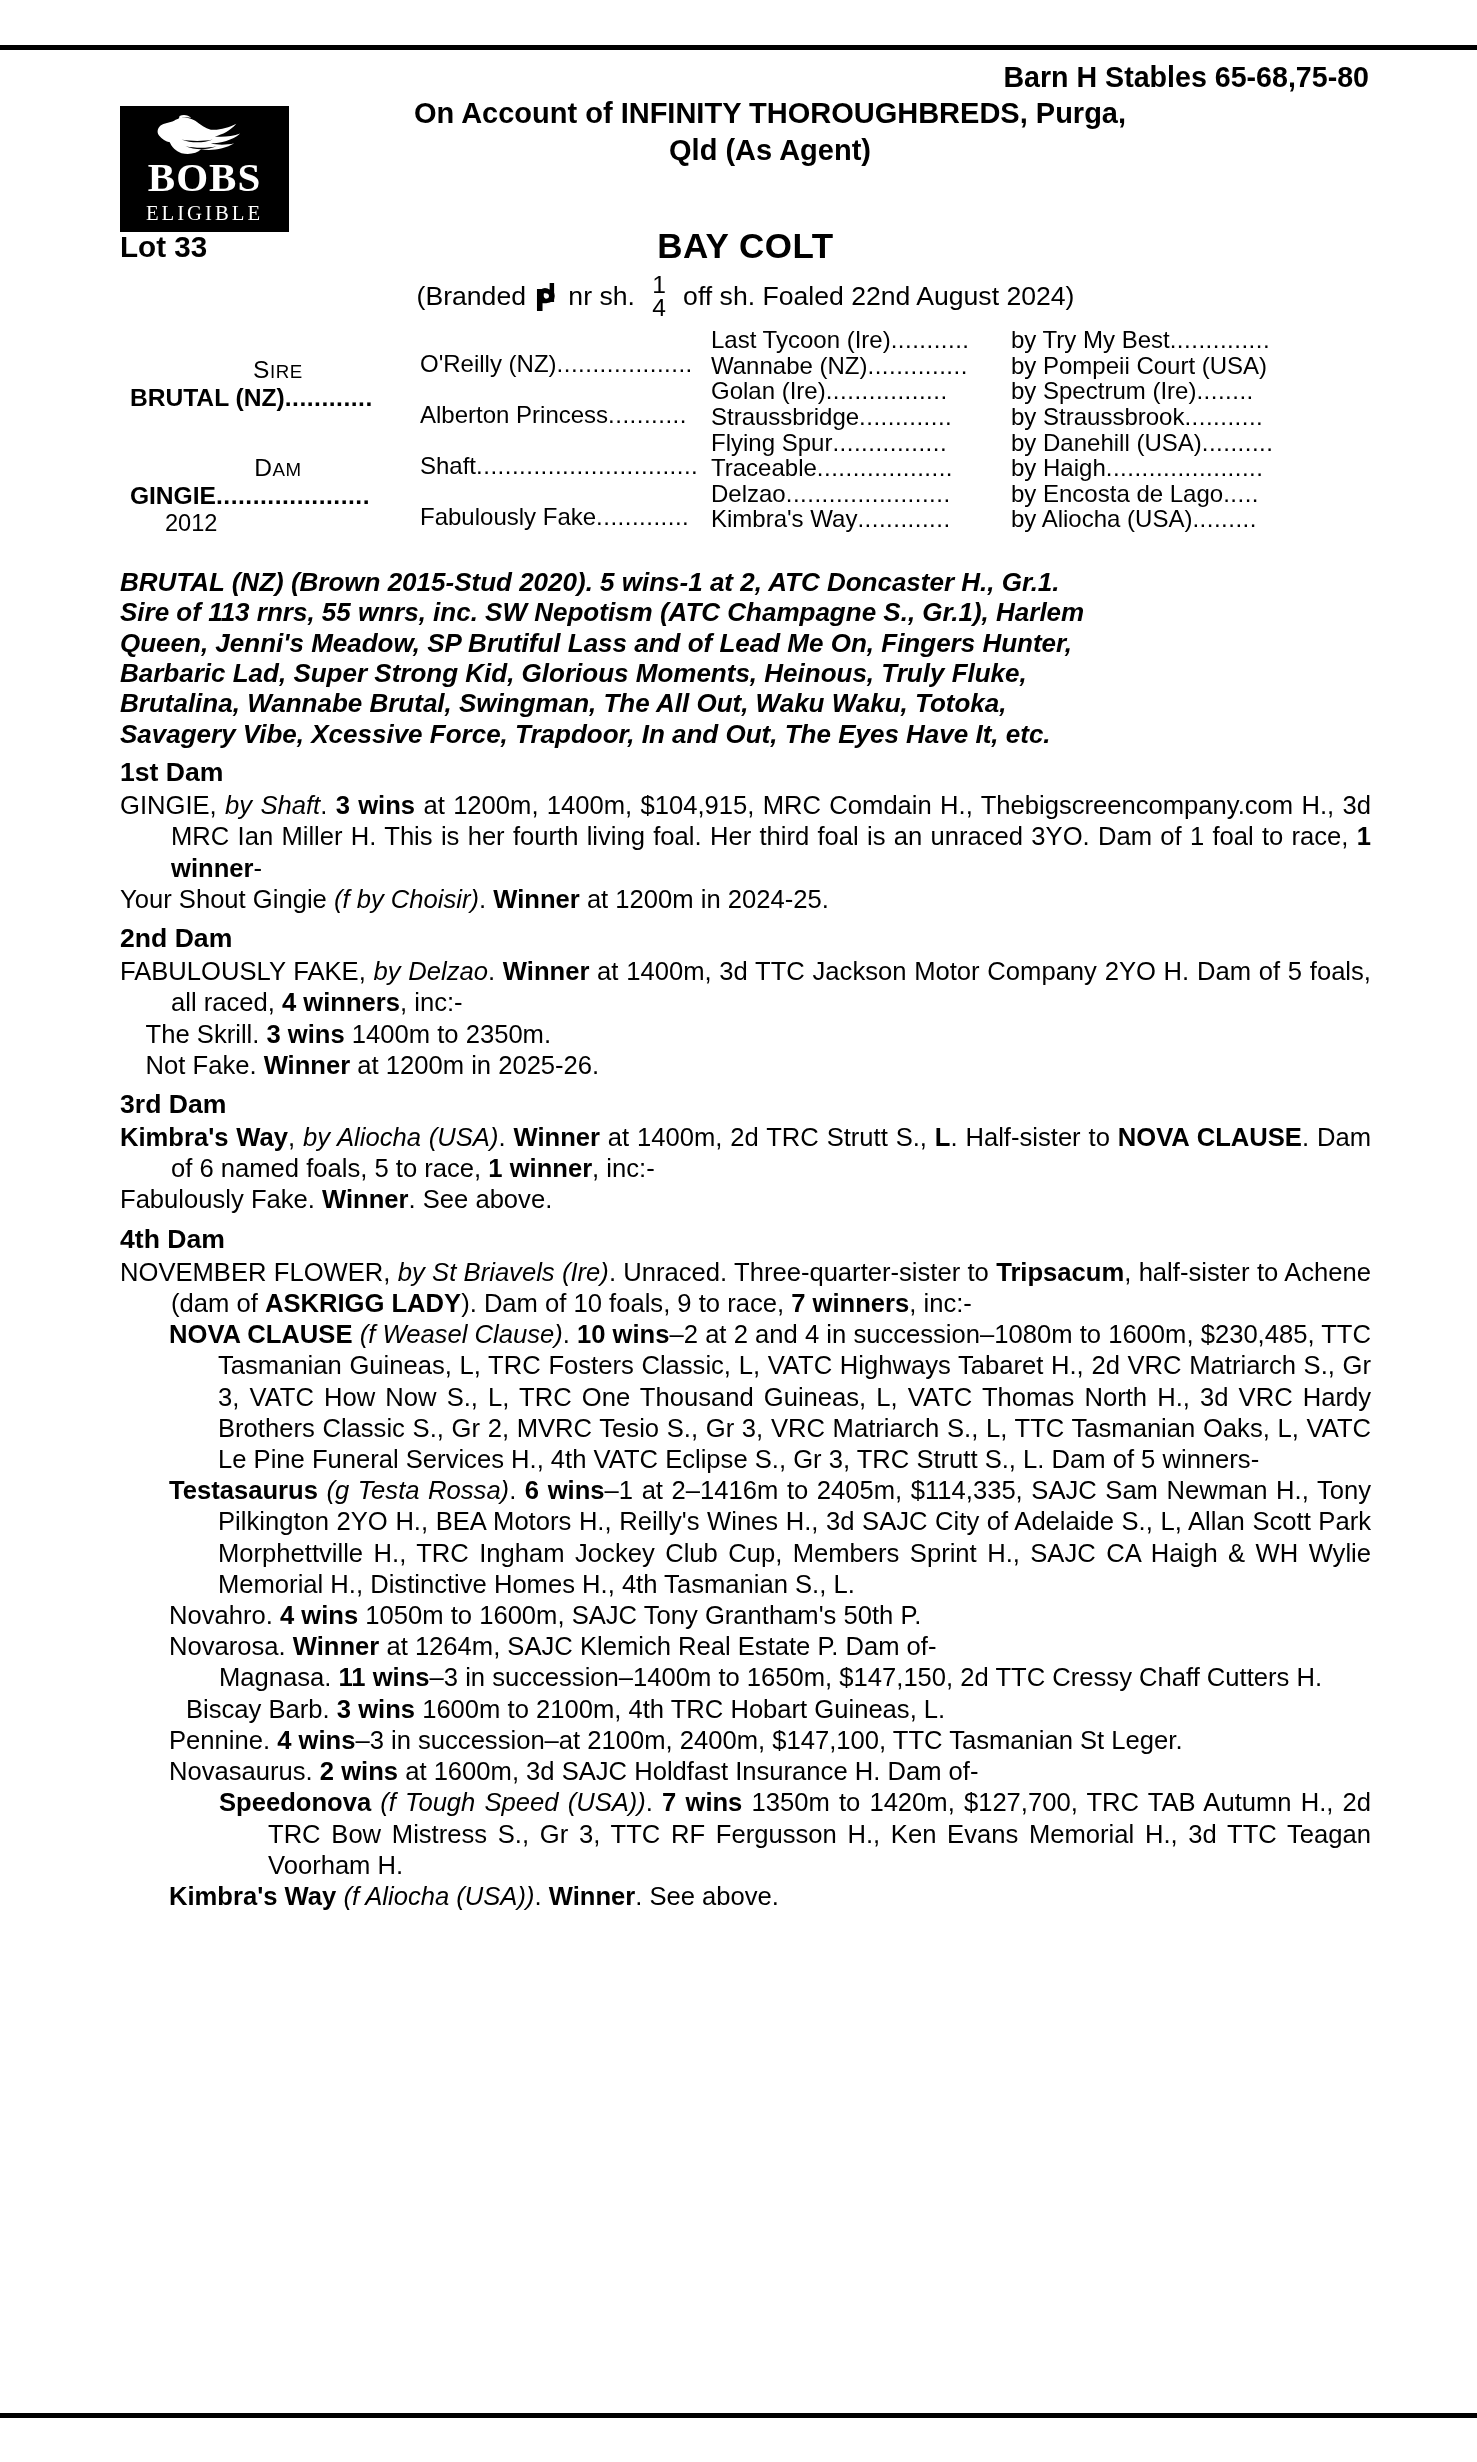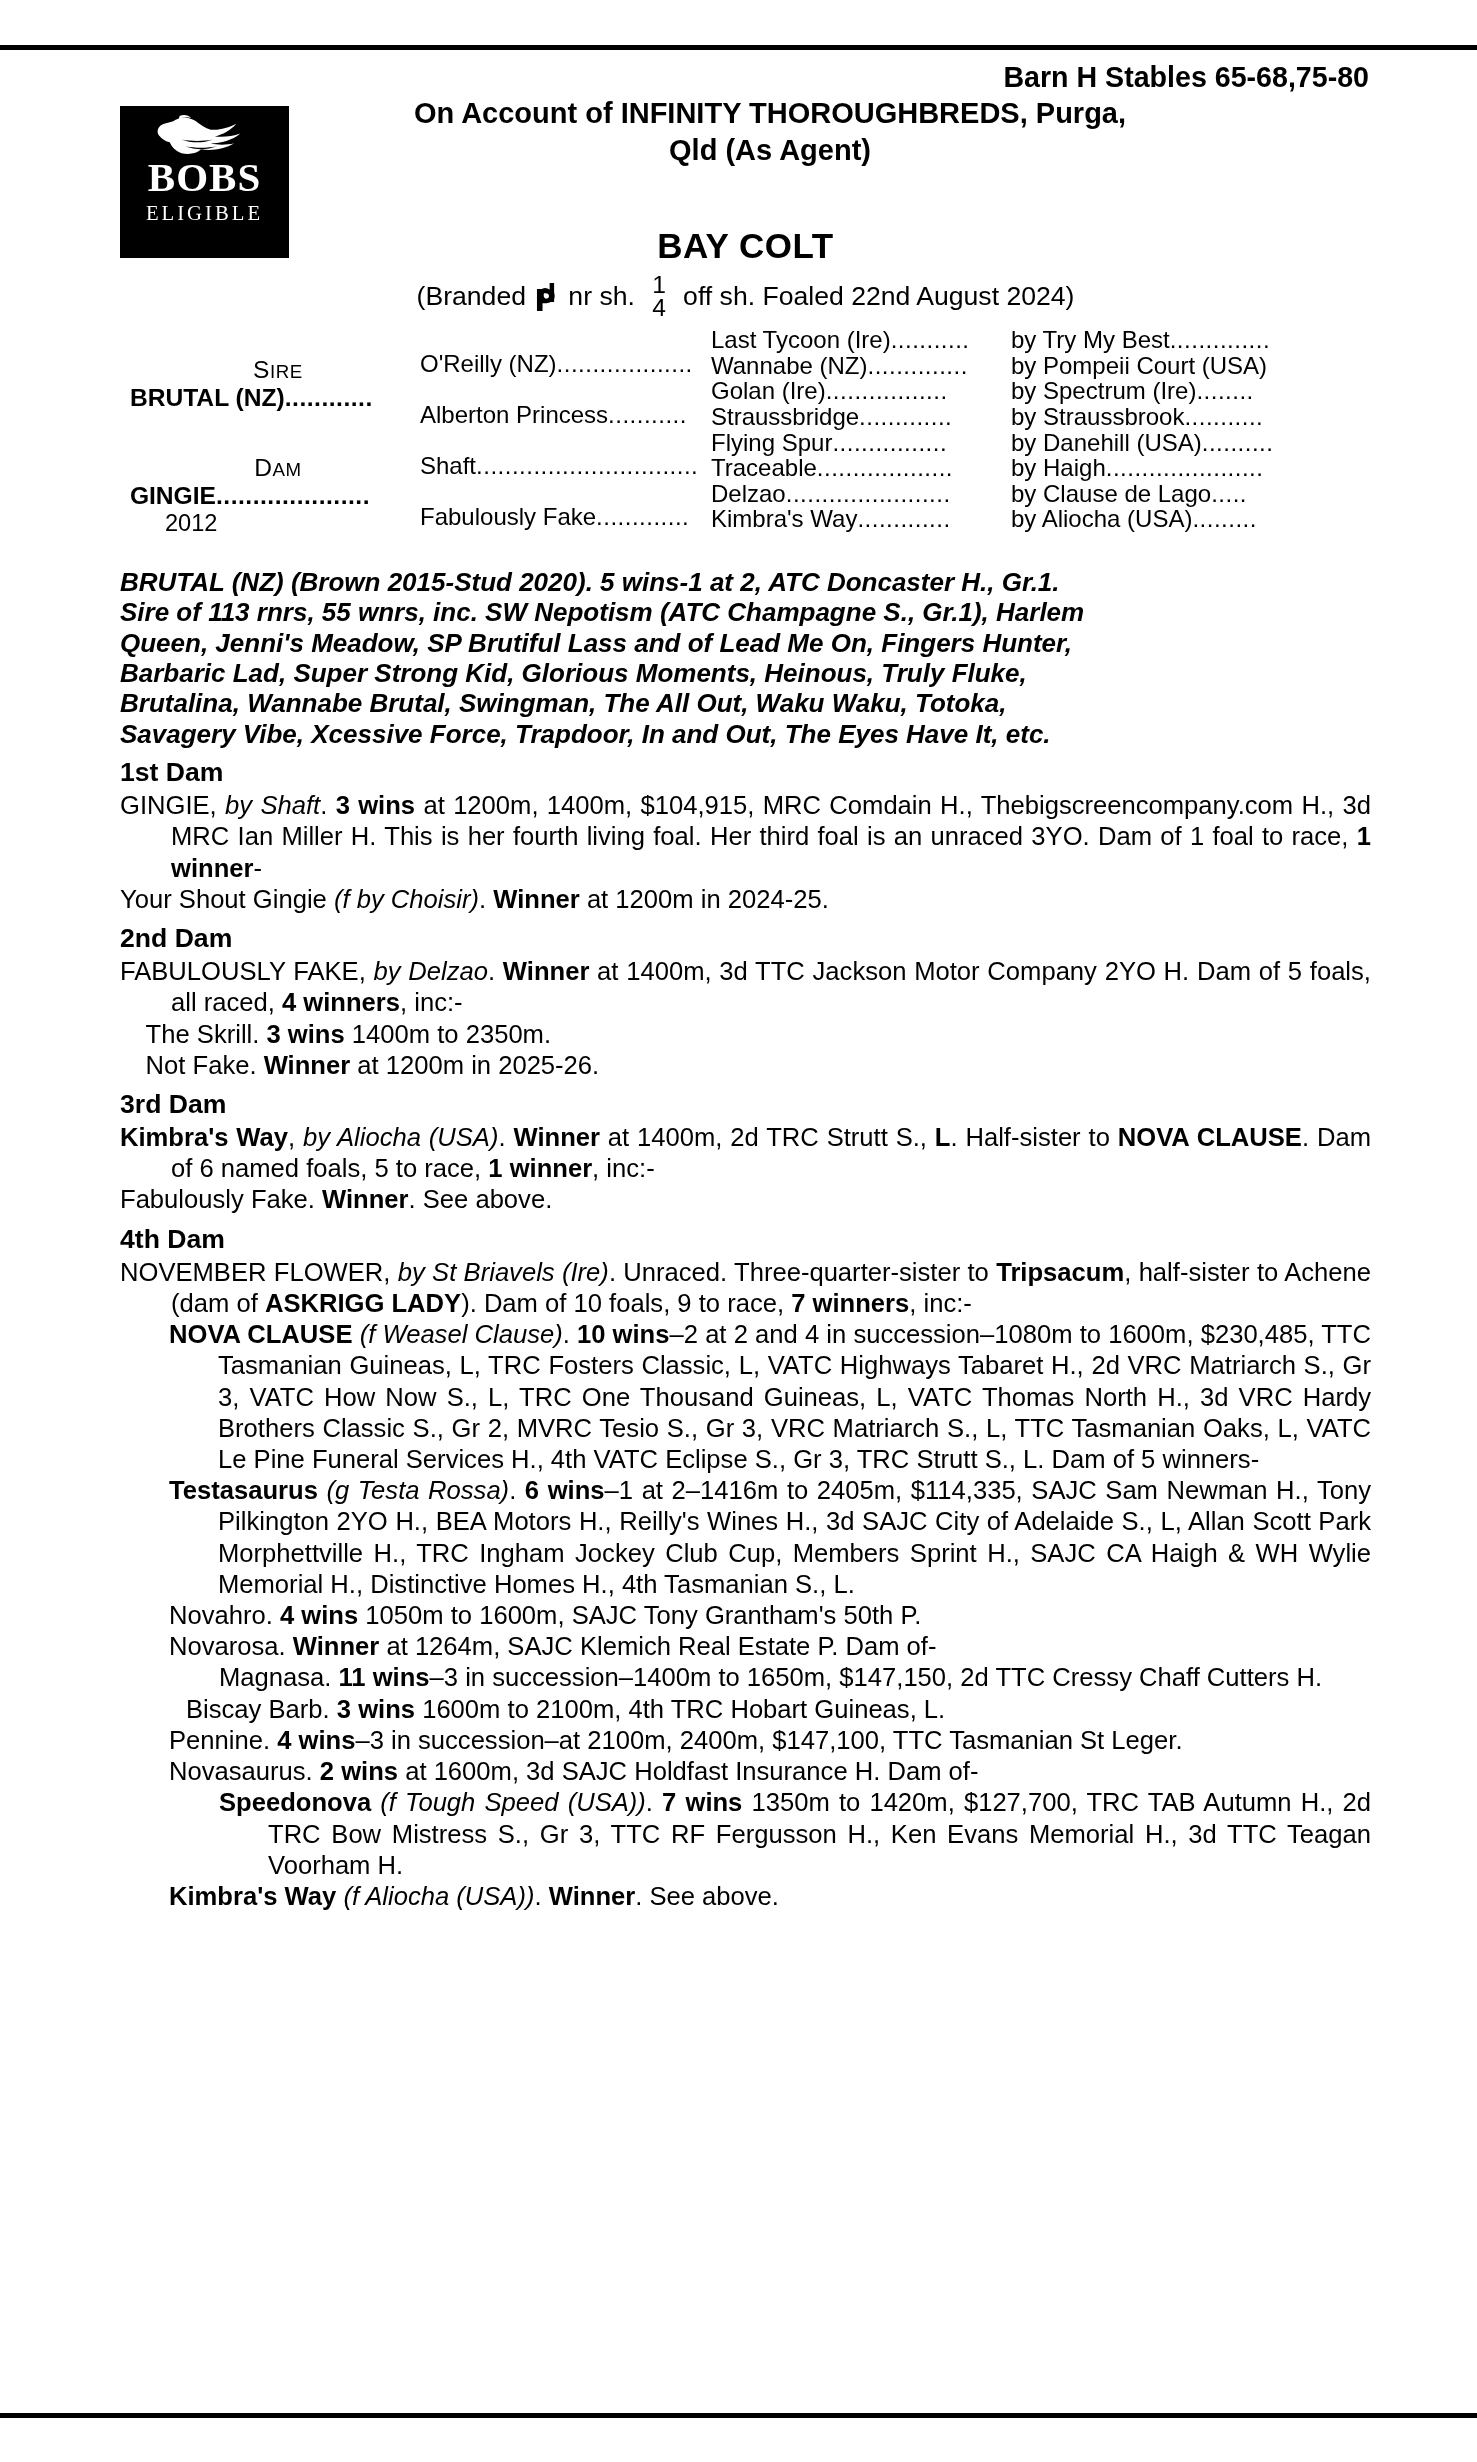--- a/index.html
+++ b/index.html
@@ -47,21 +47,21 @@
   
   .header {
     position: relative;
     height: 167px;
   }
   .bobs-logo {
     position: absolute;
     left: 0px;
     top: 47px;
     width: 169px;
-    height: 152px;
+    height: 126px;
     background: #000;
     color: #fff;
     overflow: hidden;
   }
   .bobs-horse {
     position: absolute;
     left: 50%;
     top: 7.9px;
     transform: translateX(-50%);
     width: 118px;
@@ -365,21 +365,21 @@
         <div class="ped-row" style="position:absolute; top:169px;"><span>Kimbra's Way</span><span class="dots">.............</span></div>
       </div>
 
       <div class="ped-col4">
         <div class="ped-row" style="position:absolute; top:-9.9px;"><span>by Try My Best</span><span class="dots">..............</span></div>
         <div class="ped-row" style="position:absolute; top:15.8px;"><span>by Pompeii Court (USA)</span><span class="dots"></span></div>
         <div class="ped-row" style="position:absolute; top:41px;"><span>by Spectrum (Ire)</span><span class="dots">........</span></div>
         <div class="ped-row" style="position:absolute; top:67px;"><span>by Straussbrook</span><span class="dots">...........</span></div>
         <div class="ped-row" style="position:absolute; top:93px;"><span>by Danehill (USA)</span><span class="dots">..........</span></div>
         <div class="ped-row" style="position:absolute; top:118px;"><span>by Haigh</span><span class="dots">......................</span></div>
-        <div class="ped-row" style="position:absolute; top:144px;"><span>by Clause de Lago</span><span class="dots">.....</span></div>
+        <div class="ped-row" style="position:absolute; top:144px;"><span>by Encosta de Lago</span><span class="dots">.....</span></div>
         <div class="ped-row" style="position:absolute; top:169px;"><span>by Aliocha (USA)</span><span class="dots">.........</span></div>
       </div>
 
     </div>
 
     <div class="sirepara">
       <span>BRUTAL (NZ) (Brown 2015-Stud 2020). 5 wins-1 at 2, ATC Doncaster H., Gr.1.</span>
       <span>Sire of 113 rnrs, 55 wnrs, inc. SW Nepotism (ATC Champagne S., Gr.1), Harlem</span>
       <span>Queen, Jenni's Meadow, SP Brutiful Lass and of Lead Me On, Fingers Hunter,</span>
       <span>Barbaric Lad, Super Strong Kid, Glorious Moments, Heinous, Truly Fluke,</span>

